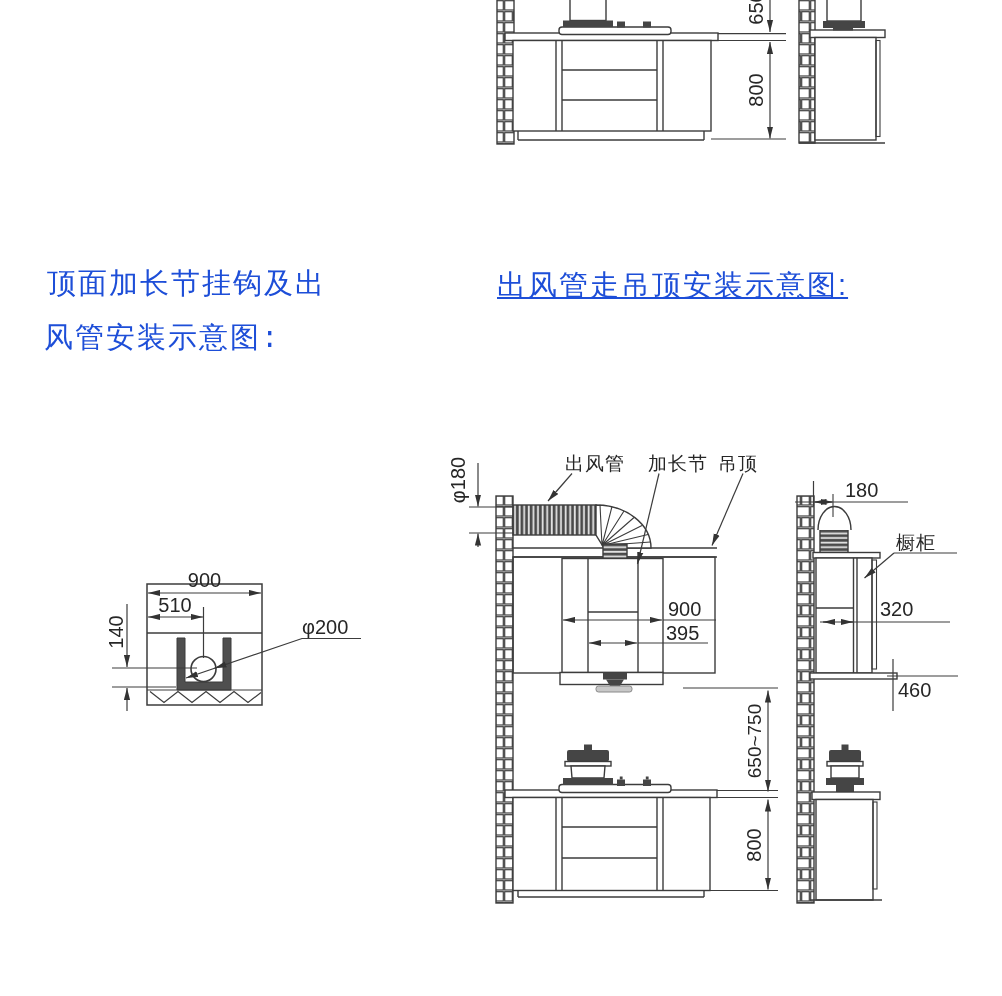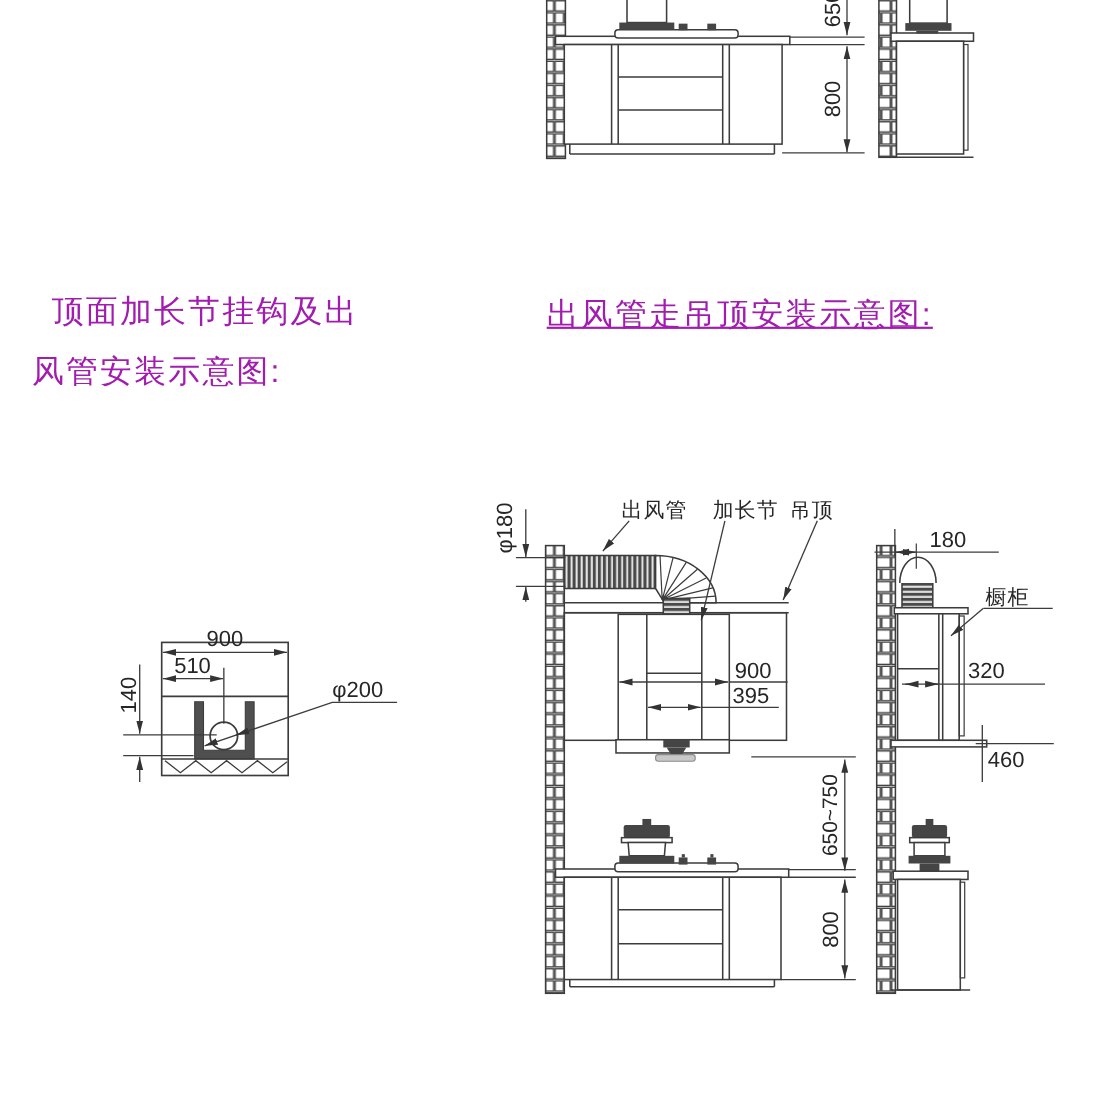--- a/index.html
+++ b/index.html
@@ -1,30 +1,30 @@
 <!DOCTYPE html>
 <html><head>
 <meta charset="utf-8">
 <style>
   html,body{margin:0;padding:0;background:#ffffff;}
   #stage{position:relative;width:1002px;height:996px;background:#ffffff;overflow:hidden;
          font-family:"Liberation Sans",sans-serif;}
-  .title{position:absolute;font-size:29px;letter-spacing:2px;color:#a21caf;white-space:nowrap;}
+  .title{position:absolute;font-size:29px;letter-spacing:2px;color:#1d4ed8;white-space:nowrap;}
   svg text{font-family:"Liberation Sans",sans-serif;fill:#262626;}
   .dim{font-size:20px;}
   .dimS{font-size:19px;}
   .lbl{font-size:19px;letter-spacing:1px;}
 </style>
 </head>
 <body>
 
 <div id="stage">
 
   <div class="title" style="left:47px;top:264px;">顶面加长节挂钩及出</div>
-  <div class="title" style="left:29px;top:318px;">风管安装示意图:</div>
+  <div class="title" style="left:44px;top:318px;font-family:Liberation Mono, monospace;">风管安装示意图:</div>
   <div class="title" style="left:497px;top:266px;text-decoration:underline;">出风管走吊顶安装示意图:</div>
 
   <svg width="1002" height="996" viewBox="0 0 1002 996" style="position:absolute;left:0;top:0;">
     <defs>
       <marker id="arr" viewBox="0 0 12 7" refX="12" refY="3.5" markerWidth="12" markerHeight="7" markerUnits="userSpaceOnUse" orient="auto-start-reverse">
         <path d="M12,3.5 L0,0.4 L0,6.6 Z" fill="#333333"></path>
       </marker>
       <pattern id="brick" width="18" height="22" patternUnits="userSpaceOnUse">
         <rect width="18" height="22" fill="#ffffff"></rect>
         <rect x="0.7" y="0.7" width="16.6" height="9.3" fill="#ffffff" stroke="#3f3f3f" stroke-width="1.2"></rect>

